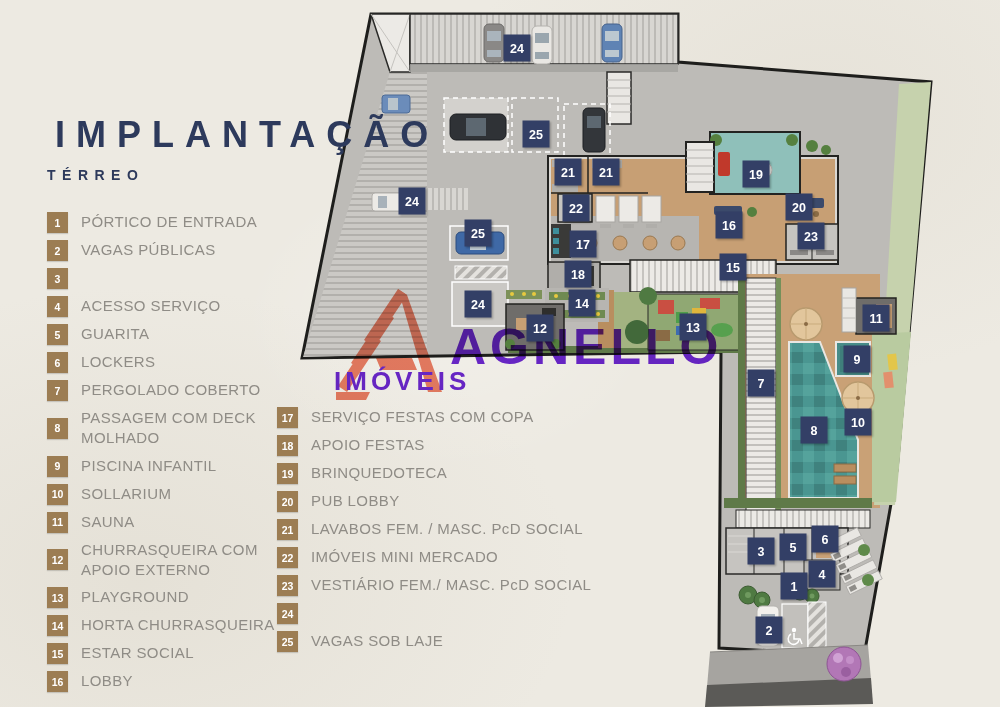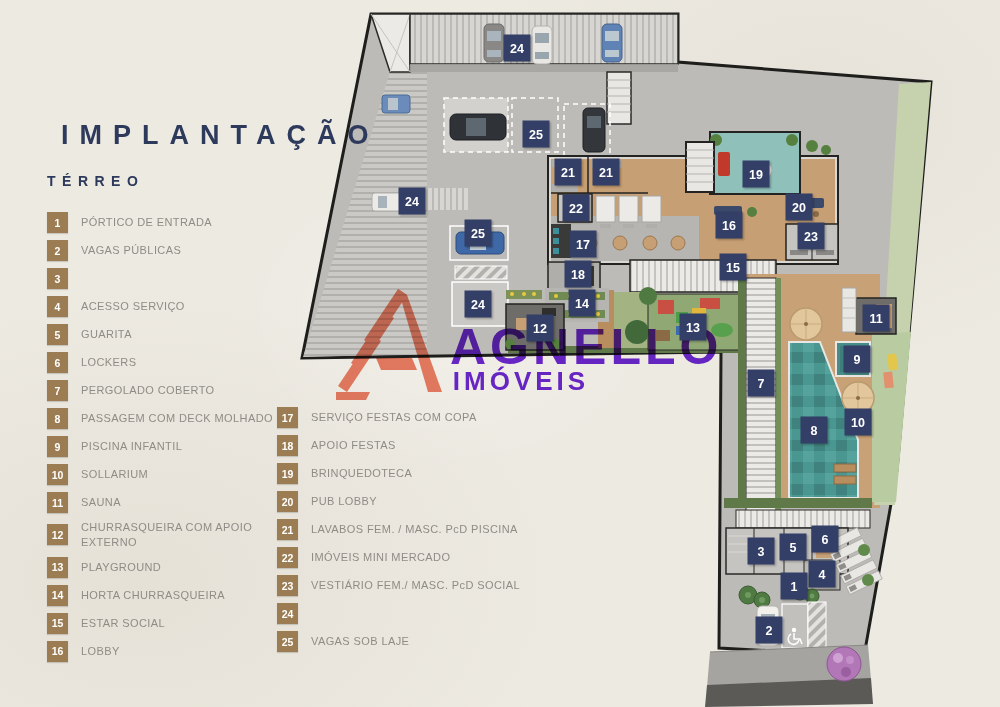--- a/index.html
+++ b/index.html
@@ -5,45 +5,45 @@
   html,body{margin:0;padding:0;background:#d8d5cd;}
   .stage{position:relative;width:1000px;height:707px;background:#edeae2;overflow:hidden;
          font-family:"Liberation Sans",sans-serif;}
   .stage::before{content:"";position:absolute;inset:0;pointer-events:none;
     background:
       radial-gradient(620px 420px at 14% 82%, rgba(200,192,174,.22), transparent 70%),
       radial-gradient(520px 380px at 82% 16%, rgba(200,192,174,.18), transparent 70%),
       radial-gradient(300px 220px at 45% 45%, rgba(255,255,255,.25), transparent 70%);}
   
   .title-block{position:absolute;left:45px;top:104px;z-index:4;color:#2d3a5c;}
-  .title-block h1{margin:16px;font-size:27px;font-weight:800;letter-spacing:11px;}
-  .title-block h2{margin:22px 0 0 2px;font-size:14px;font-weight:800;letter-spacing:6.5px;}
+  .title-block h1{margin:10px;font-size:36px;font-weight:800;letter-spacing:11px;}
+  .title-block h2{margin:11px 0 0 2px;font-size:14px;font-weight:800;letter-spacing:6.5px;}
   
   .legend{position:absolute;z-index:4;}
   .legend-col1{left:47px;top:212px;width:235px;}
   .legend-col2{left:277px;top:407px;width:320px;}
   .lrow{display:flex;align-items:center;margin-bottom:7px;}
   .lbadge{flex:0 0 21px;width:21px;height:21px;background:#9c7d53;color:#fff;
           display:flex;align-items:center;justify-content:center;
           font-size:10.5px;font-weight:bold;box-shadow:0 1px 1px rgba(0,0,0,.15);}
-  .llabel{margin-left:13px;color:#8f8c86;font-size:11px;letter-spacing:.4px;
+  .llabel{margin-left:13px;color:#8f8c86;font-size:15px;letter-spacing:.4px;
           line-height:1.35;white-space:pre-line;}
   
   .plan-svg{position:absolute;left:0;top:0;z-index:1;}
   
   .markers{position:absolute;inset:0;z-index:3;pointer-events:none;}
   .marker{position:absolute;width:27px;height:27px;background:#333f66;color:#fff;
           transform:translate(-50%,-50%);display:flex;align-items:center;justify-content:center;
           font-size:12.5px;font-weight:bold;box-shadow:1px 1px 2px rgba(0,0,0,.25);}
   
   .logo{position:absolute;left:334px;top:286px;width:380px;height:122px;z-index:2;
         mix-blend-mode:multiply;color:#6d28d9;}
   .logo .mark{position:absolute;left:2px;top:2px;}
   .logo .name{position:absolute;left:116px;top:32px;font-size:50px;font-weight:800;letter-spacing:4px;}
-  .logo .line2{position:absolute;left:0;top:80px;width:374px;text-align:center;
+  .logo .line2{position:absolute;left:0;top:80px;width:374px;text-align:left;
                font-size:26px;font-weight:800;letter-spacing:4px;}
 </style>
 </head>
 <body>
 
 <div class="stage">
 
   <svg class="plan-svg" width="1000" height="707" viewBox="0 0 1000 707">
     <defs>
       <pattern id="vstripes" width="6" height="10" patternUnits="userSpaceOnUse">
@@ -494,21 +494,21 @@
       <div class="lrow">
         <span class="lbadge">19</span>
         <span class="llabel">BRINQUEDOTECA</span>
       </div>
       <div class="lrow">
         <span class="lbadge">20</span>
         <span class="llabel">PUB LOBBY</span>
       </div>
       <div class="lrow">
         <span class="lbadge">21</span>
-        <span class="llabel">LAVABOS FEM. / MASC. PcD PISCINA</span>
+        <span class="llabel">LAVABOS FEM. / MASC. PcD SOCIAL</span>
       </div>
       <div class="lrow">
         <span class="lbadge">22</span>
         <span class="llabel">IMÓVEIS MINI MERCADO</span>
       </div>
       <div class="lrow">
         <span class="lbadge">23</span>
         <span class="llabel">VESTIÁRIO FEM./ MASC. PcD SOCIAL</span>
       </div>
       <div class="lrow">

